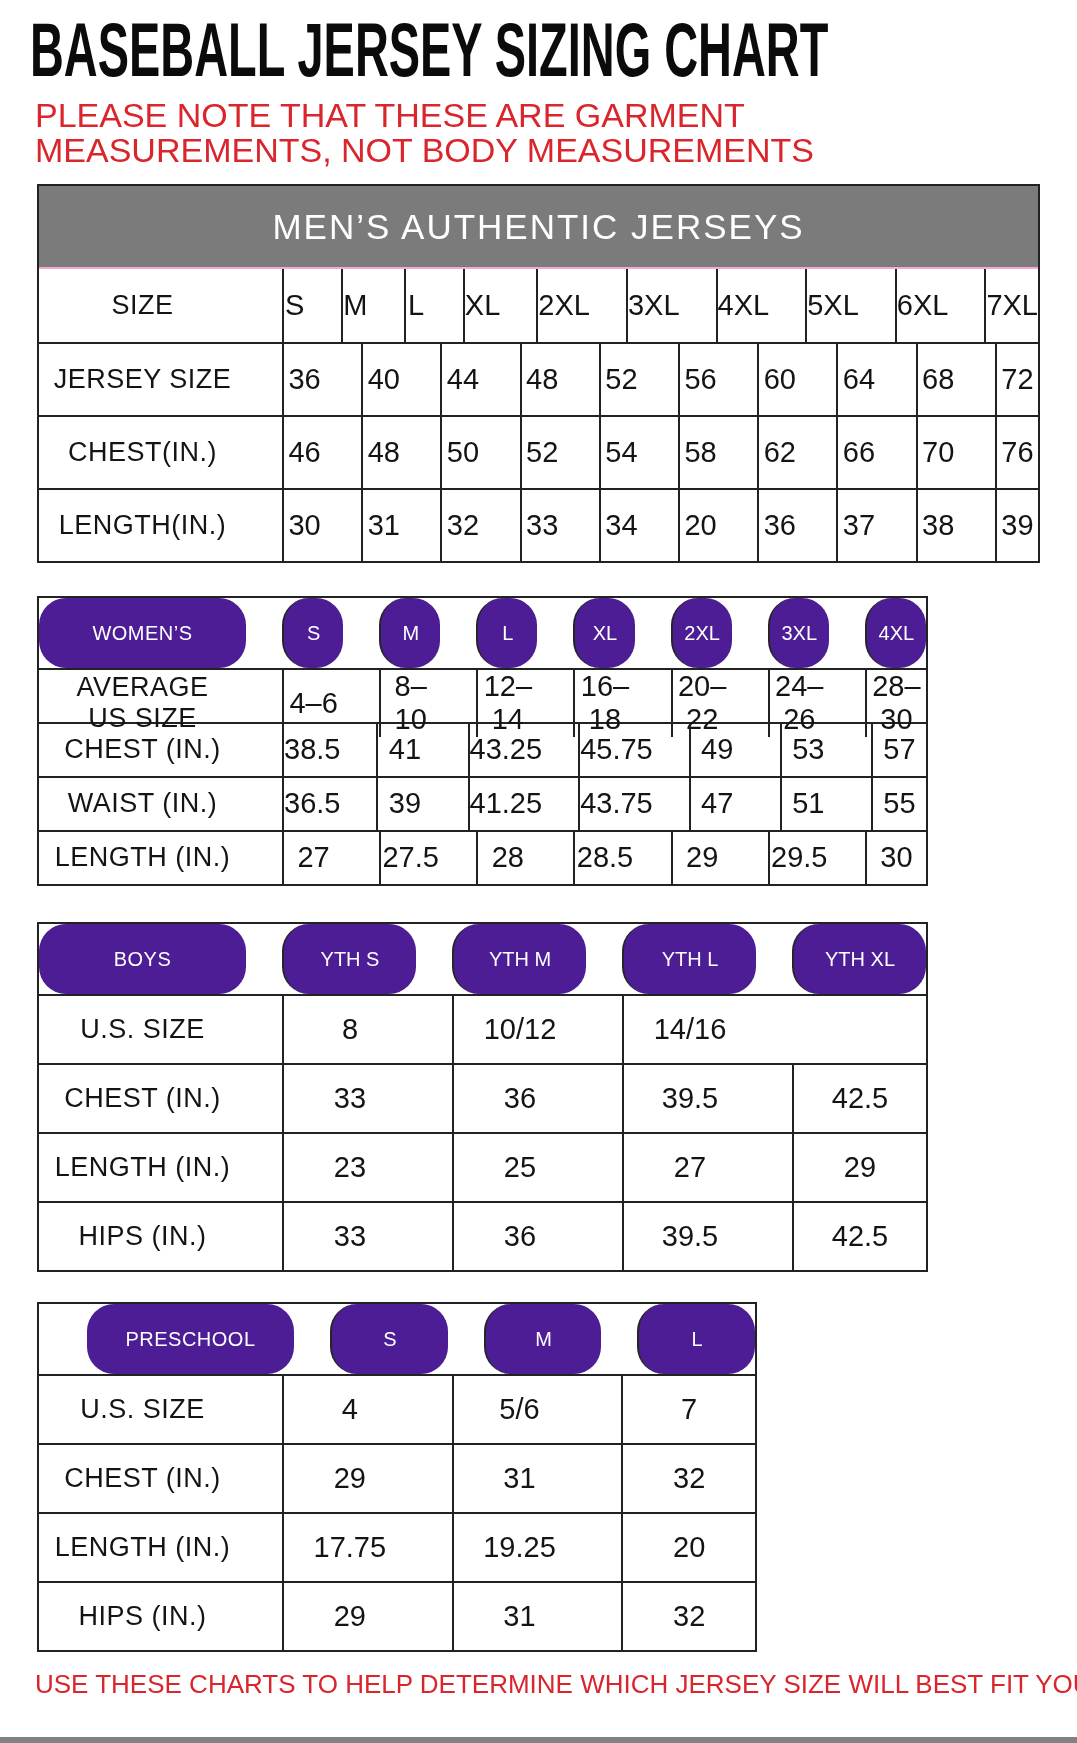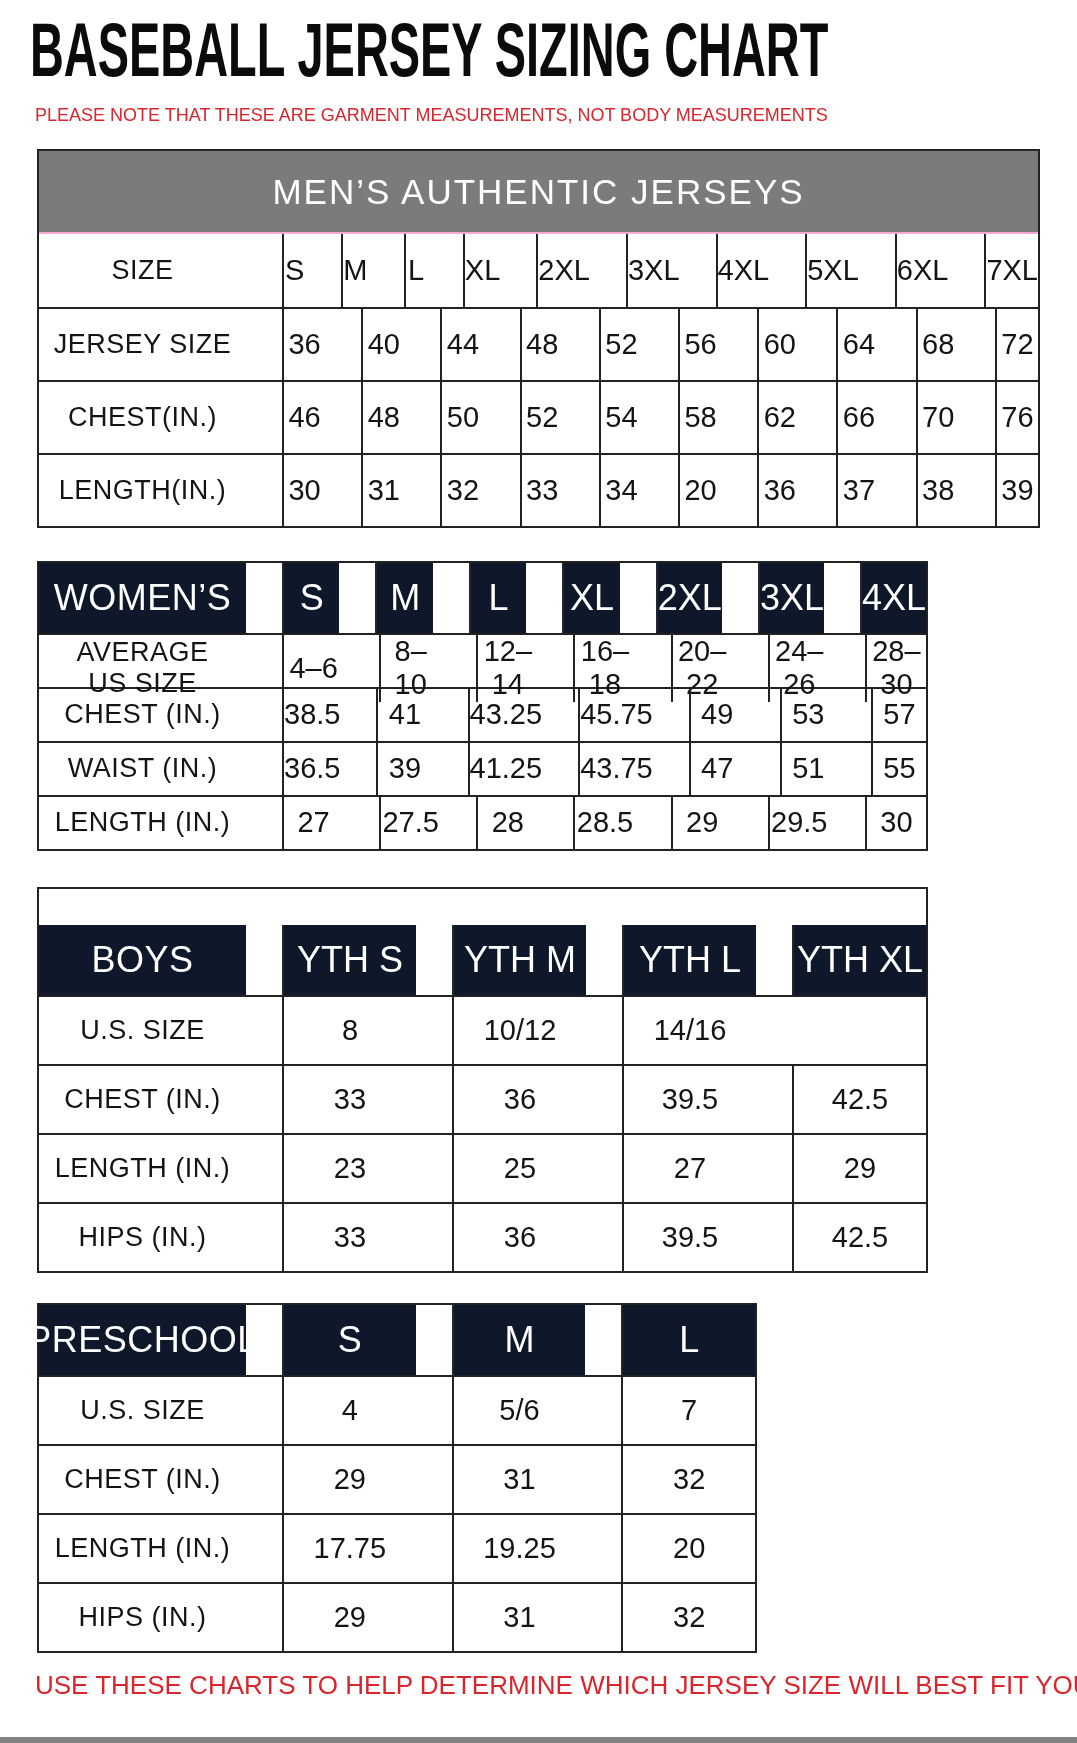--- a/index.html
+++ b/index.html
@@ -29,21 +29,21 @@
   .title .squeeze {
     display: inline-block;
     transform: scaleX(0.67) scaleY(1.08);
     transform-origin: 0 60%;
     font-stretch: condensed;
   }
   
   .note {
     margin: 10px 0 0 35px;
     max-width: 880px;
-    font-size: 18px;
+    font-size: 34px;
     line-height: 35px;
     color: #d9252b;
     font-weight: 400;
   }
   
   .sizing-table {
     border: 2px solid #222;
     box-sizing: border-box;
     margin-left: 37px;
     background: #fff;
@@ -71,37 +71,38 @@
     border-left: 2px solid #222;
     box-sizing: border-box;
     font-size: 29px;
     color: #141414;
     white-space: pre-line;
     line-height: 1.15;
   }
   .cell:first-child { border-left: none; }
   .cell.label { font-size: 27px; letter-spacing: 0.5px; }
   .row.head .cell {
-    background: #0f172a;
+    background: #4c1d95;
     color: #ffffff;
-    font-size: 36px;
+    font-size: 20px;
     border-left-color: #262626;
+    border-radius: 27px;
   }
   
   .t-mens { width: 1003px; margin-top: 16px; }
   .t-mens .row { grid-template-columns: 207px repeat(10, 1fr); height: 73px; }
   .t-womens { width: 891px; margin-top: 33px; }
   .t-womens .row { grid-template-columns: 207px repeat(7, 1fr); height: 54px; }
   .t-boys { width: 891px; margin-top: 36px; }
   .t-boys .row { height: 69px; grid-template-columns: 207px repeat(4, 1fr); }
-  .t-boys .row.head { height: 70px; margin-top: 36px; }
+  .t-boys .row.head { height: 70px; }
   .t-womens .row.head { height: 70px; }
   .t-preschool { width: 720px; margin-top: 30px; }
   .t-preschool .row { height: 69px; grid-template-columns: 207px repeat(3, 1fr); }
-  .t-preschool .row.head { height: 70px; }
+  .t-preschool .row.head { height: 70px; padding-left: 48px; }
   
   .footer {
     margin: 16px 0 0 35px;
     font-size: 26px;
     line-height: 32px;
     color: #d9252b;
     white-space: nowrap;
   }
   .bottom-bar {
     position: absolute;

